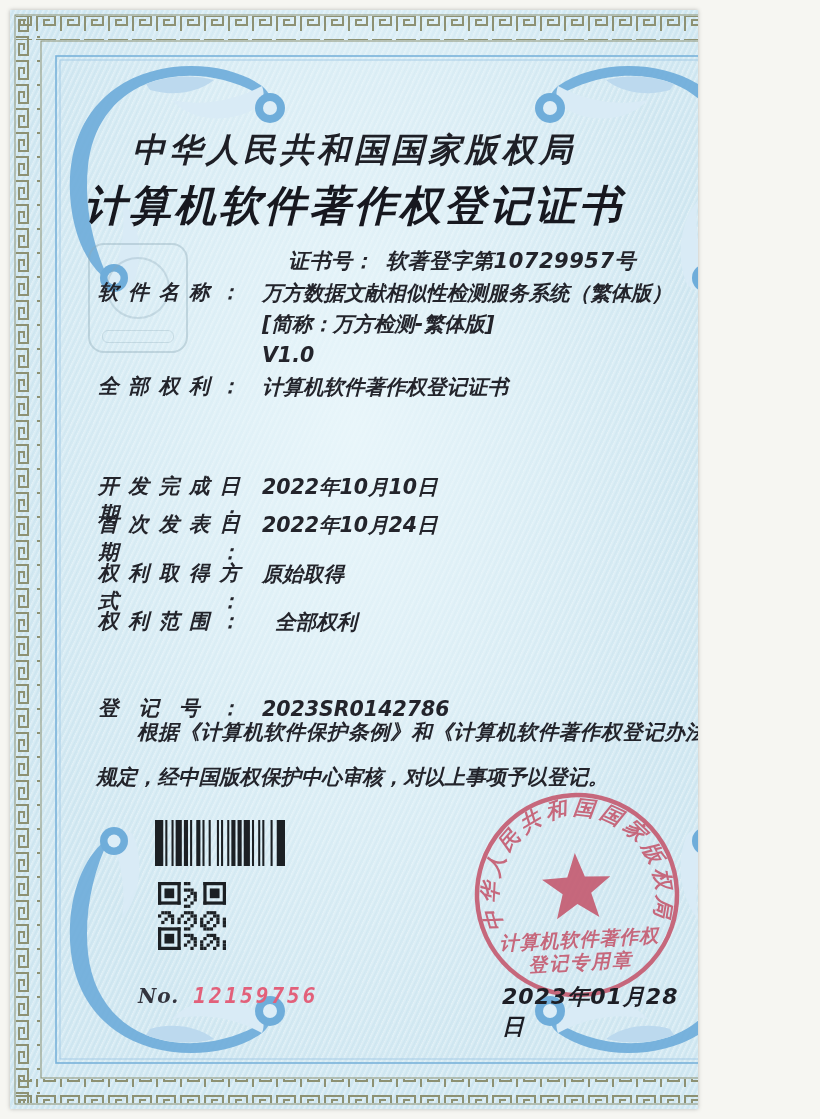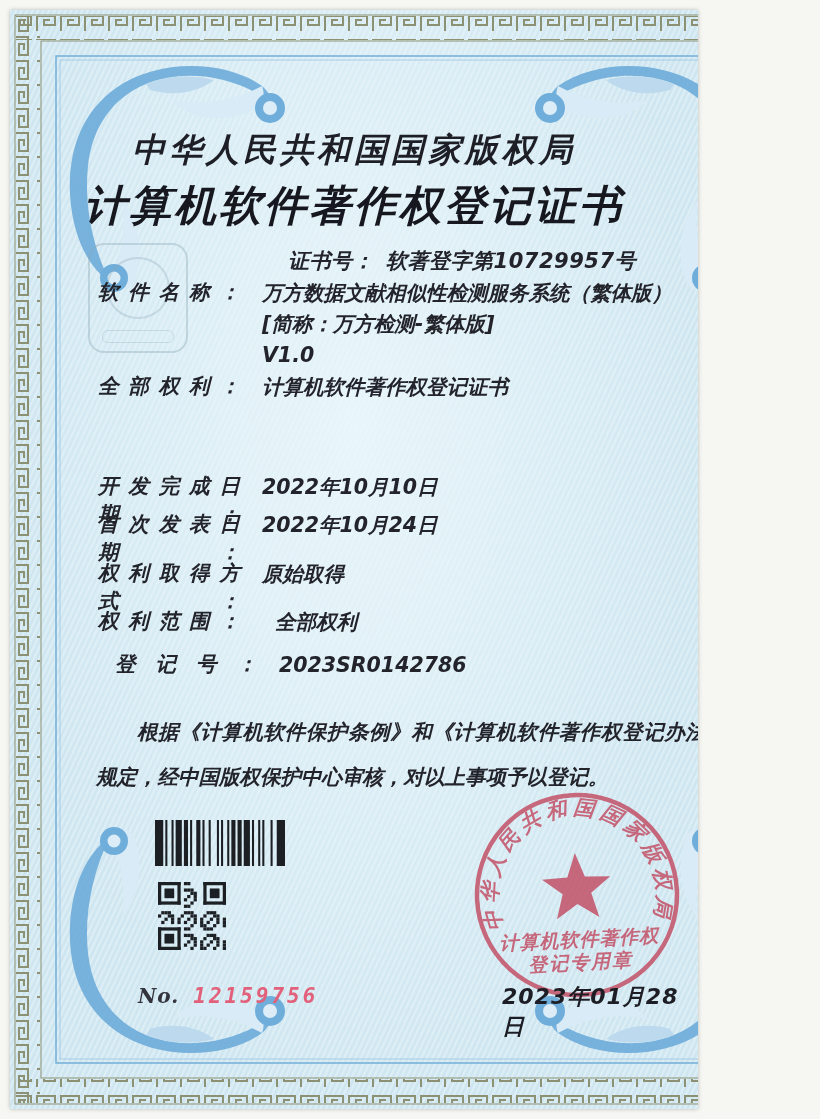--- a/index.html
+++ b/index.html
@@ -40,21 +40,21 @@
     width:142px;flex:0 0 142px;font-size:20.5px;font-weight:700;
     text-align:justify;text-align-last:justify;
   }
   .fval{margin-left:22px;font-size:20.5px;font-weight:600;line-height:31px;}
   .row-name{top:268px;}
   .row-holder{top:362px;}
   .row-dev{top:462px;}
   .row-pub{top:500px;}
   .row-acq{top:549px;}
   .row-scope{top:597px;}
-  .row-reg{top:640px;margin-left:17px;}
+  .row-reg{top:684px;}
   .statement{
     position:absolute;left:86px;top:700px;width:652px;
     font-size:20.5px;font-weight:600;color:#23242b;line-height:45px;
     text-indent:2em;text-align:justify;margin:0;
   }
   .barcode{position:absolute;left:145px;top:810px;}
   .qr{position:absolute;left:148px;top:872px;}
   .emboss{
     position:absolute;left:78px;top:233px;width:96px;height:106px;
     border:2px solid rgba(140,168,182,.38);border-radius:16px;

